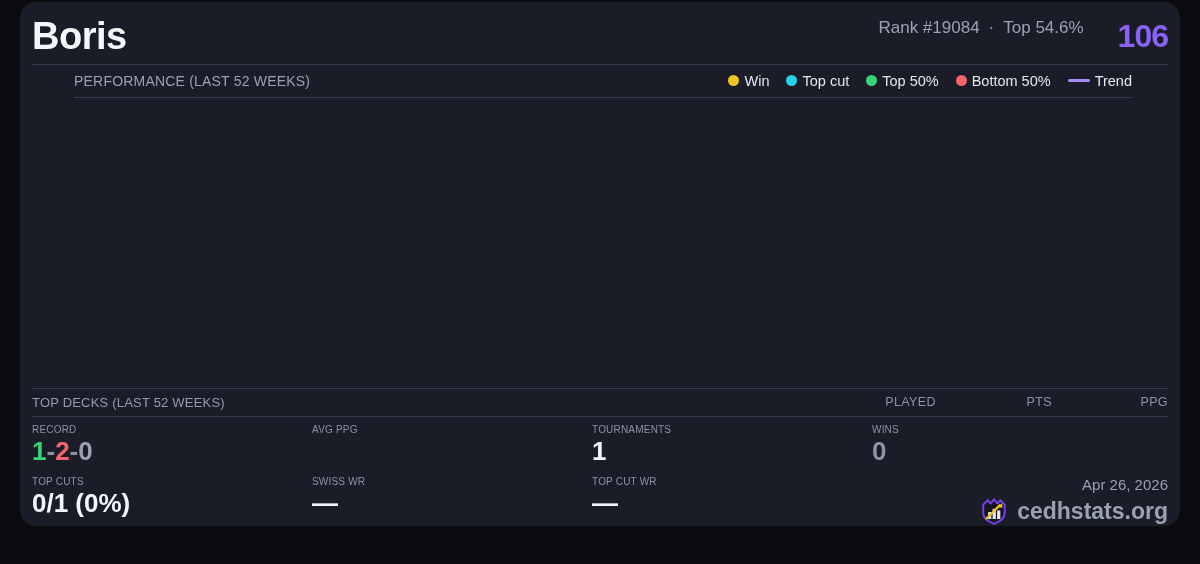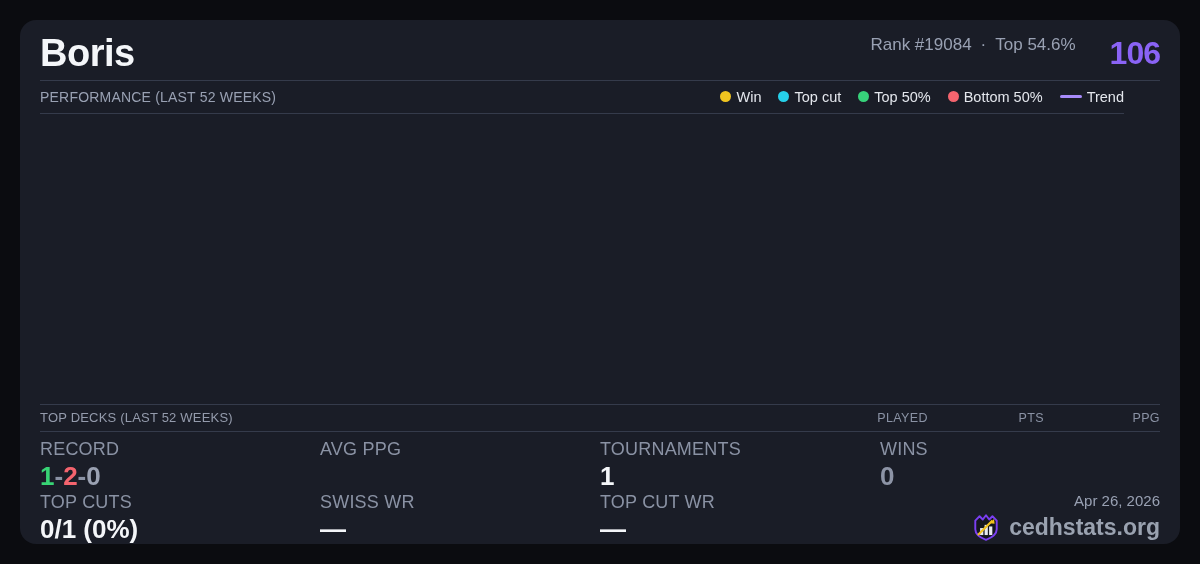--- a/index.html
+++ b/index.html
@@ -4,26 +4,26 @@
 <style>
   html, body {
     margin: 0; padding: 0;
     width: 1200px; height: 564px;
     background: #0b0c10;
     font-family: "Liberation Sans", sans-serif;
     overflow: hidden;
   }
   .card {
     position: absolute;
-    left: 20px; top: 20px;
+    left: 20px; top: 2px;
     width: 1160px; height: 524px;
     background: #1a1d27;
     border-radius: 16px;
     box-sizing: border-box;
-    padding: 0 20px;
+    padding: 0 12px;
     display: flex;
     flex-direction: column;
   }
   
   .card-header {
     height: 64px;
     box-sizing: border-box;
     padding-top: 8px;
     display: flex;
     align-items: center;
@@ -40,20 +40,21 @@
   .rank-line { display: flex; align-items: center; gap: 9px; color: #99a1b3; font-size: 17px; font-weight: 500; }
   .score { color: #8a63f5; font-size: 32px; font-weight: 700; letter-spacing: -1px; margin-left: 20px; }
   
   .perf-wrap { margin-right: 36px; }
   .perf-header {
     height: 32px;
     display: flex;
     align-items: center;
     justify-content: space-between;
     border-bottom: 1px solid #353b4b;
+    margin-left: 42px;
   }
   .perf-title { color: #99a1b3; font-size: 14px; letter-spacing: 0.2px; }
   .legend { display: flex; align-items: center; gap: 17px; }
   .legend-item { display: flex; align-items: center; gap: 5px; color: #e4e7ed; font-size: 14.5px; }
   .dot { width: 11px; height: 11px; border-radius: 50%; background: currentColor; flex: none; }
   .trendline { width: 22px; height: 3px; border-radius: 2px; background: currentColor; flex: none; }
   .chart-area { height: 290px; }
   
   .decks-header {
     height: 28px;
@@ -69,21 +70,21 @@
   
   .stats {
     flex: 1;
     display: grid;
     grid-template-columns: 280px 280px 280px 1fr;
     grid-template-rows: 1fr 1fr;
     padding-top: 5px;
     box-sizing: border-box;
   }
   .stat { display: flex; flex-direction: column; justify-content: flex-start; gap: 2px; padding-top: 2px; }
-  .stat-label { color: #8a92a4; font-size: 18px; letter-spacing: 0.2px; }
+  .stat-label { color: #8a92a4; font-size: 10px; letter-spacing: 0.2px; }
   .stat-value { font-size: 26px; font-weight: 700; color: #f4f6f9; line-height: 1.1; }
   .footer-cell {
     display: flex;
     flex-direction: column;
     align-items: flex-end;
     justify-content: flex-start;
     gap: 3px;
     padding-top: 2px;
   }
   .date { color: #99a1b3; font-size: 15px; }

